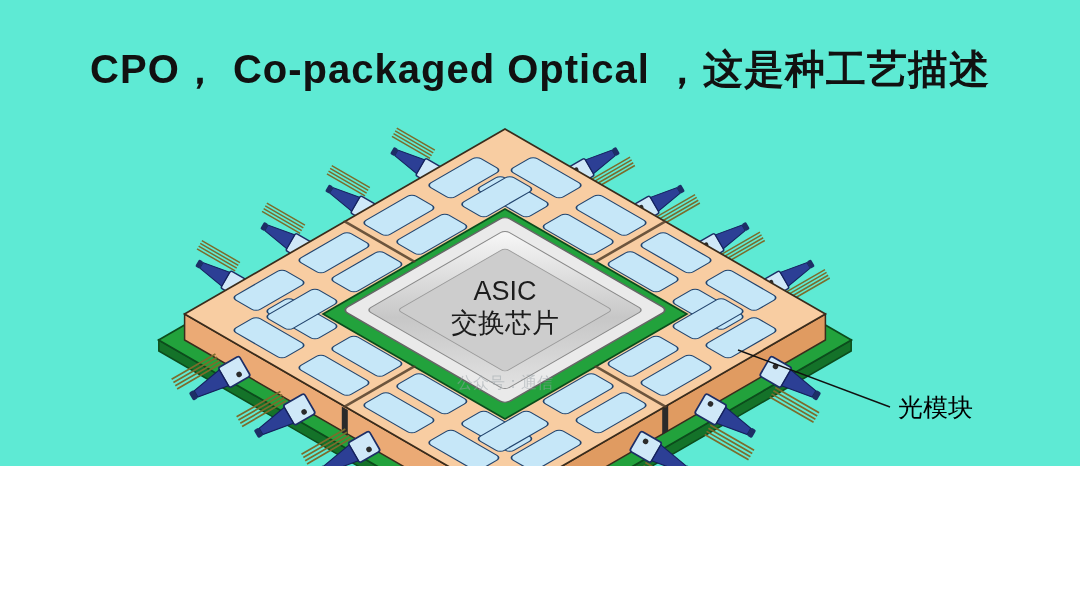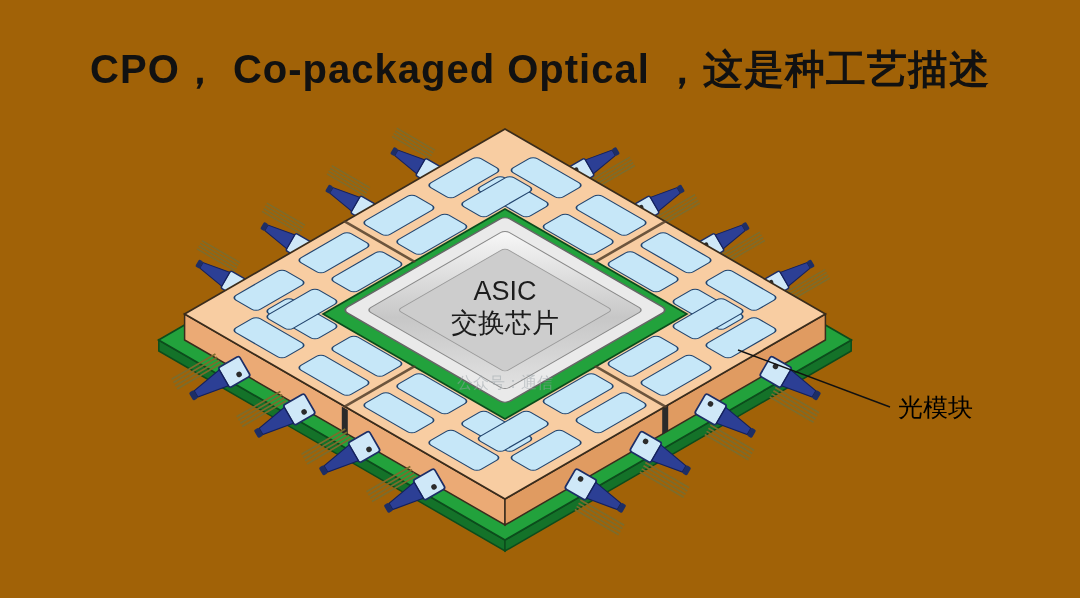--- a/index.html
+++ b/index.html
@@ -1,16 +1,16 @@
 <!DOCTYPE html>
 <html style="--boardGreen: #22A23C; --boardSide: #147229; --slabTop: #F8CDA2; --slabLeft: #EBAA75; --slabRight: #E09B61; --windowBlue: #C6E7F8; --connectorNavy: #2C3F95; --connectorBody: #CFE8F8; --asicSilver: #D9D9D9;"><head>
 <meta charset="utf-8">
 <style>
   html,body{margin:0;padding:0;background:#fff;}
-  .canvas{position:relative;width:1080px;height:598px;background:#a16207;overflow:hidden;
+  .canvas{position:relative;width:1080px;height:466px;background:#5eead4;overflow:hidden;
           font-family:"Liberation Sans", sans-serif;}
   .title{position:absolute;top:42px;left:0;width:100%;text-align:center;
          font-size:40px;font-weight:bold;color:#111;letter-spacing:1px;white-space:nowrap;}
   svg{position:absolute;left:0;top:0;}
   .board-top{fill:var(--boardGreen,#22A23C);stroke:#0c4c1c;stroke-width:2;}
   .board-side{fill:var(--boardSide,#147229);stroke:#0c4c1c;stroke-width:1.5;}
   .slab-top{fill:var(--slabTop,#F8CDA2);stroke:#3a2c1c;stroke-width:2;}
   .slab-left{fill:var(--slabLeft,#EBAA75);stroke:#3a2c1c;stroke-width:1.5;}
   .slab-right{fill:var(--slabRight,#E09B61);stroke:#3a2c1c;stroke-width:1.5;}
   .substrate{fill:var(--boardGreen,#22A23C);stroke:#0c4c1c;stroke-width:2;}

